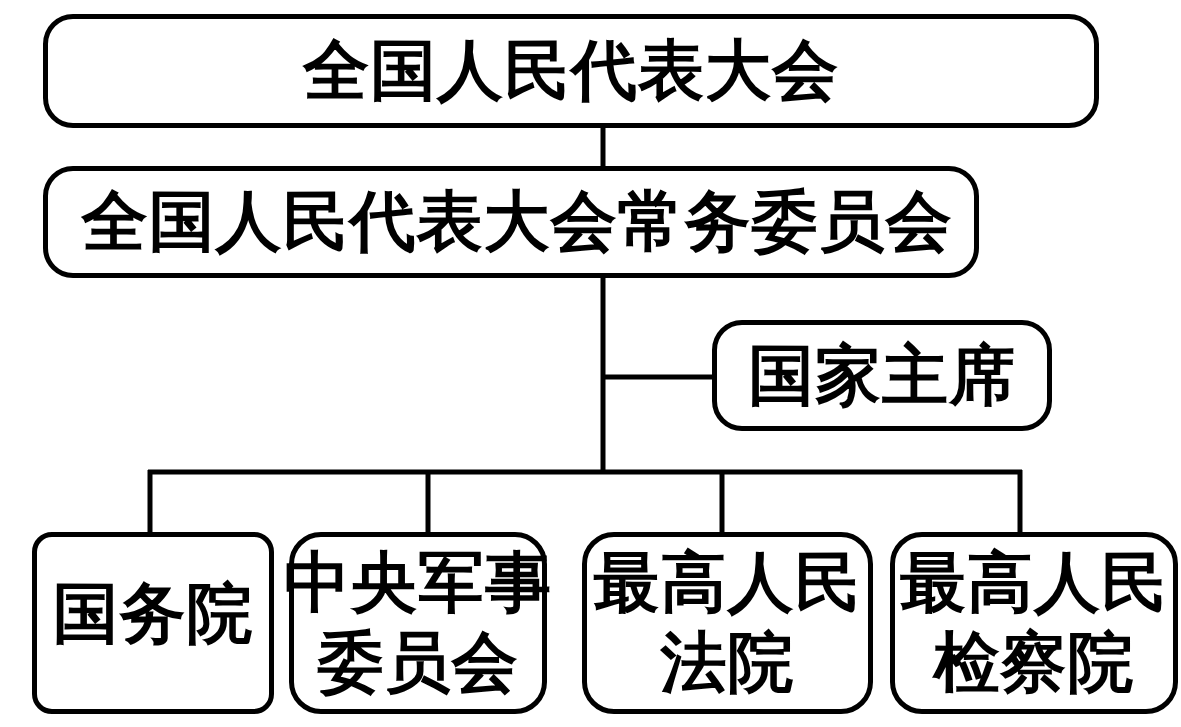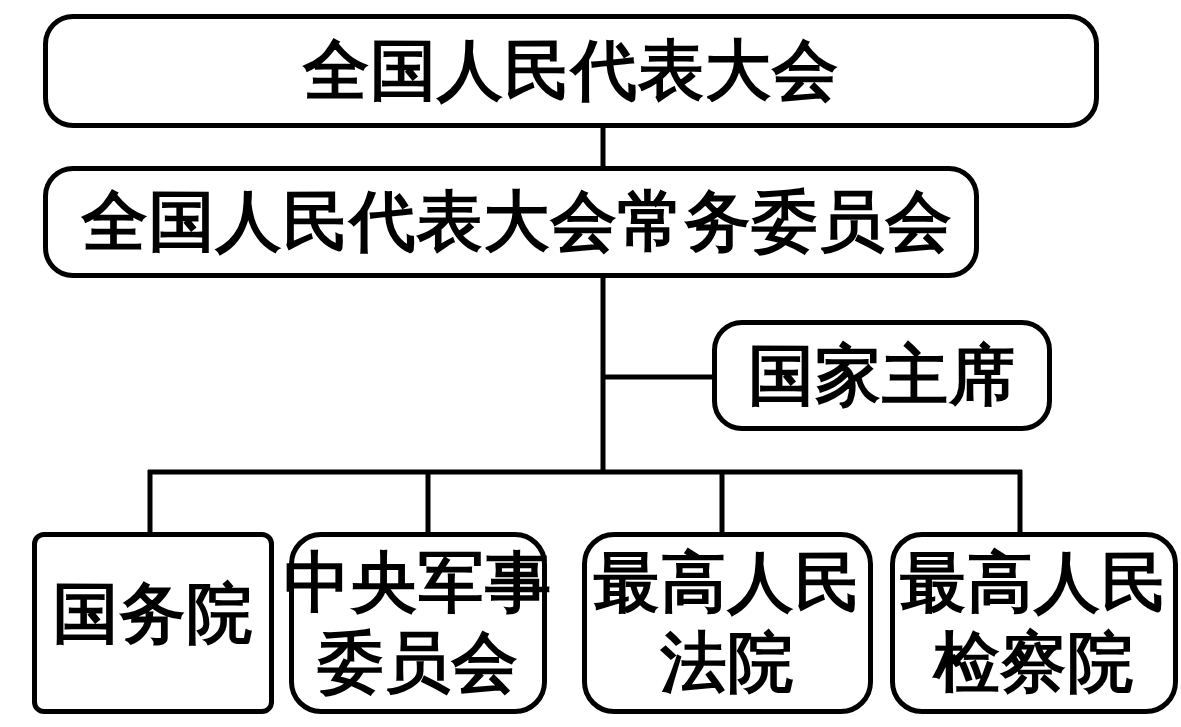--- a/index.html
+++ b/index.html
@@ -37,21 +37,21 @@
     font-weight: 600;
     line-height: 80px;
     white-space: nowrap;
     letter-spacing: 1px;
   }
   
   .node-npc        { left: 43px;  top: 14px;  width: 1056px; height: 114px; border-radius: 30px; }
   .node-npcsc      { left: 43px;  top: 166px; width: 936px; height: 112px; border-radius: 30px; padding-left: 12px; }
   .node-president  { left: 712px; top: 320px; width: 340px;  height: 111px; border-radius: 30px; }
   
-  .node-sc         { left: 32px;  top: 532px; width: 242px;  height: 182px; border-radius: 12px; }
+  .node-sc         { left: 32px;  top: 532px; width: 242px;  height: 182px; border-radius: 20px; }
   .node-sc .line   { position: relative; top: -9px; }
   .node-cmc        { left: 289px; top: 532px; width: 258px;  height: 182px; border-radius: 32px; }
   .node-spc        { left: 582px; top: 532px; width: 291px;  height: 182px; border-radius: 32px; }
   .node-spp        { left: 890px; top: 532px; width: 288px;  height: 182px; border-radius: 32px; }
   .line { display: block; }
 </style>
 </head>
 <body>
 
 <div class="stage">

